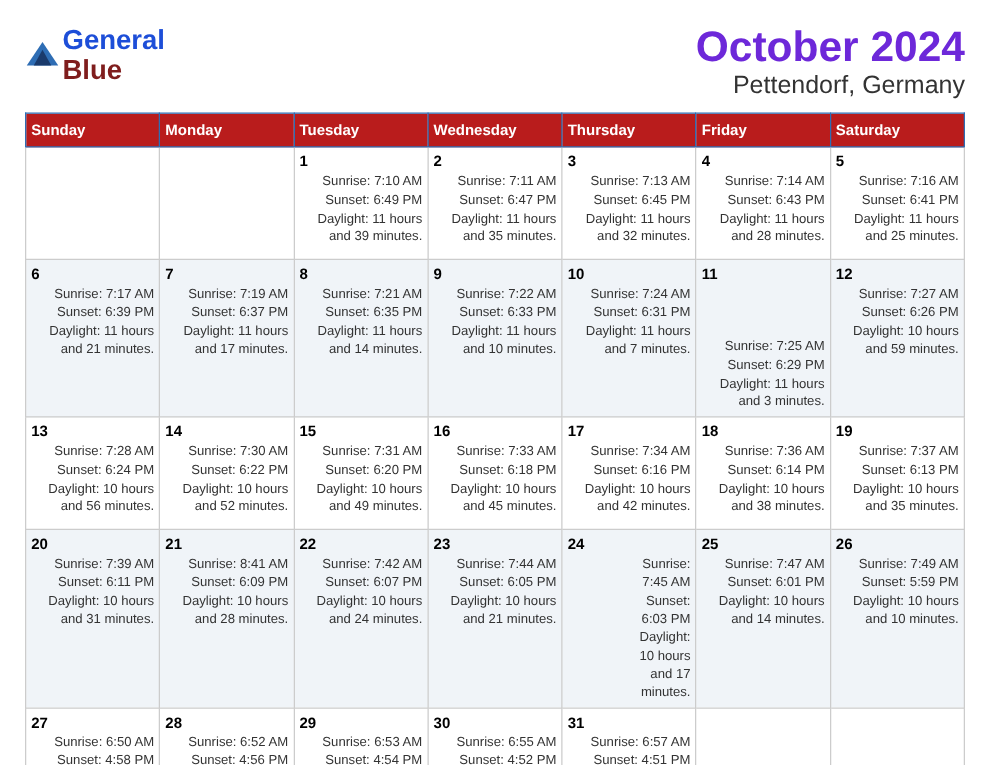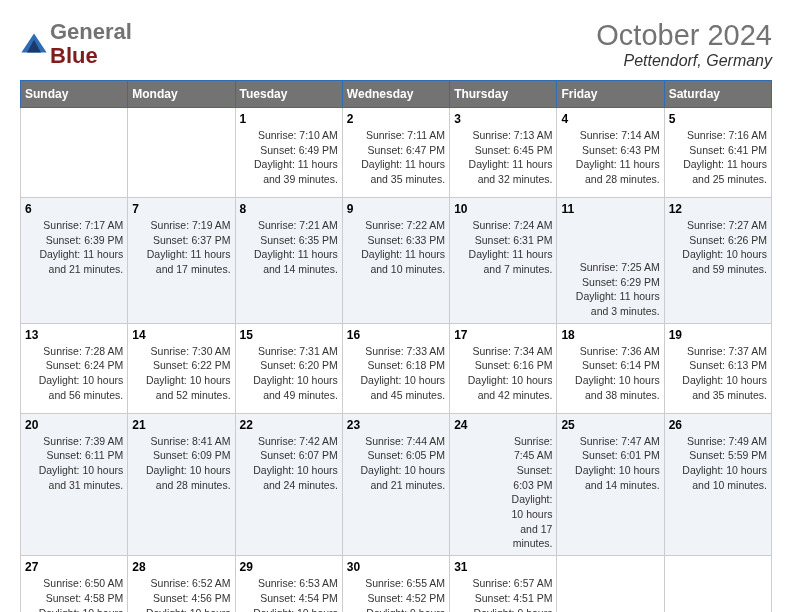--- a/index.html
+++ b/index.html
@@ -20,48 +20,47 @@
       display: flex;
       align-items: center;
     }
     .logo-text {
       font-size: 22px;
       font-weight: bold;
       color: #1a1a2e;
       line-height: 1.1;
     }
     .logo-text span {
-      color: #737373;
+      color: #1d4ed8;
     }
     .logo-icon {
       width: 28px;
       height: 28px;
       margin-right: 2px;
     }
     .title-block {
       text-align: right;
     }
     .month-title {
-      font-size: 29px;
-      font-weight: normal;
-      color: #737373;
+      font-size: 34px;
+      font-weight: bold;
+      color: #6d28d9;
       line-height: 1.1;
     }
     .location {
-      font-size: 16px;
+      font-size: 20px;
       color: #333;
-      font-style: italic;
     }
     table {
       width: 100%;
       border-collapse: collapse;
       font-size: 11px;
     }
     thead tr th {
-      background-color: #737373;
+      background-color: #b91c1c;
       color: #fff;
       padding: 6px 4px;
       text-align: left;
       font-size: 12px;
       font-weight: bold;
       border: 1px solid #2e6db4;
     }
     tbody tr td {
       border: 1px solid #ccc;
       vertical-align: top;

